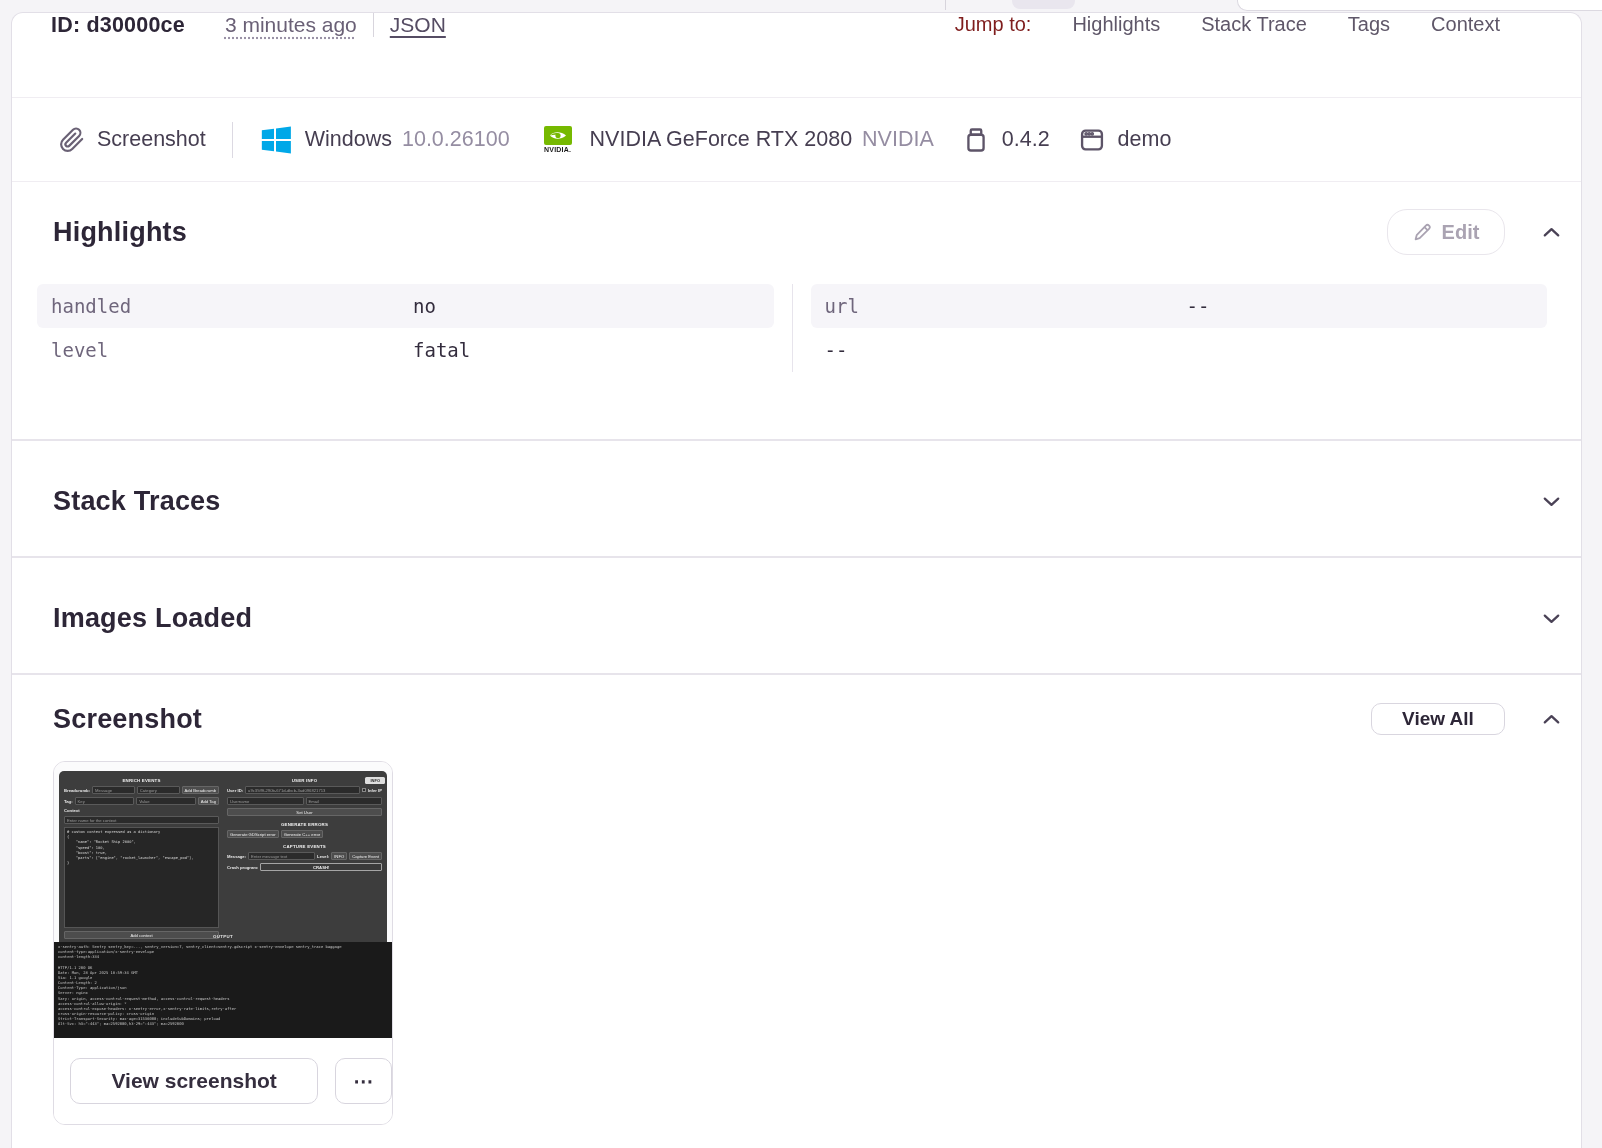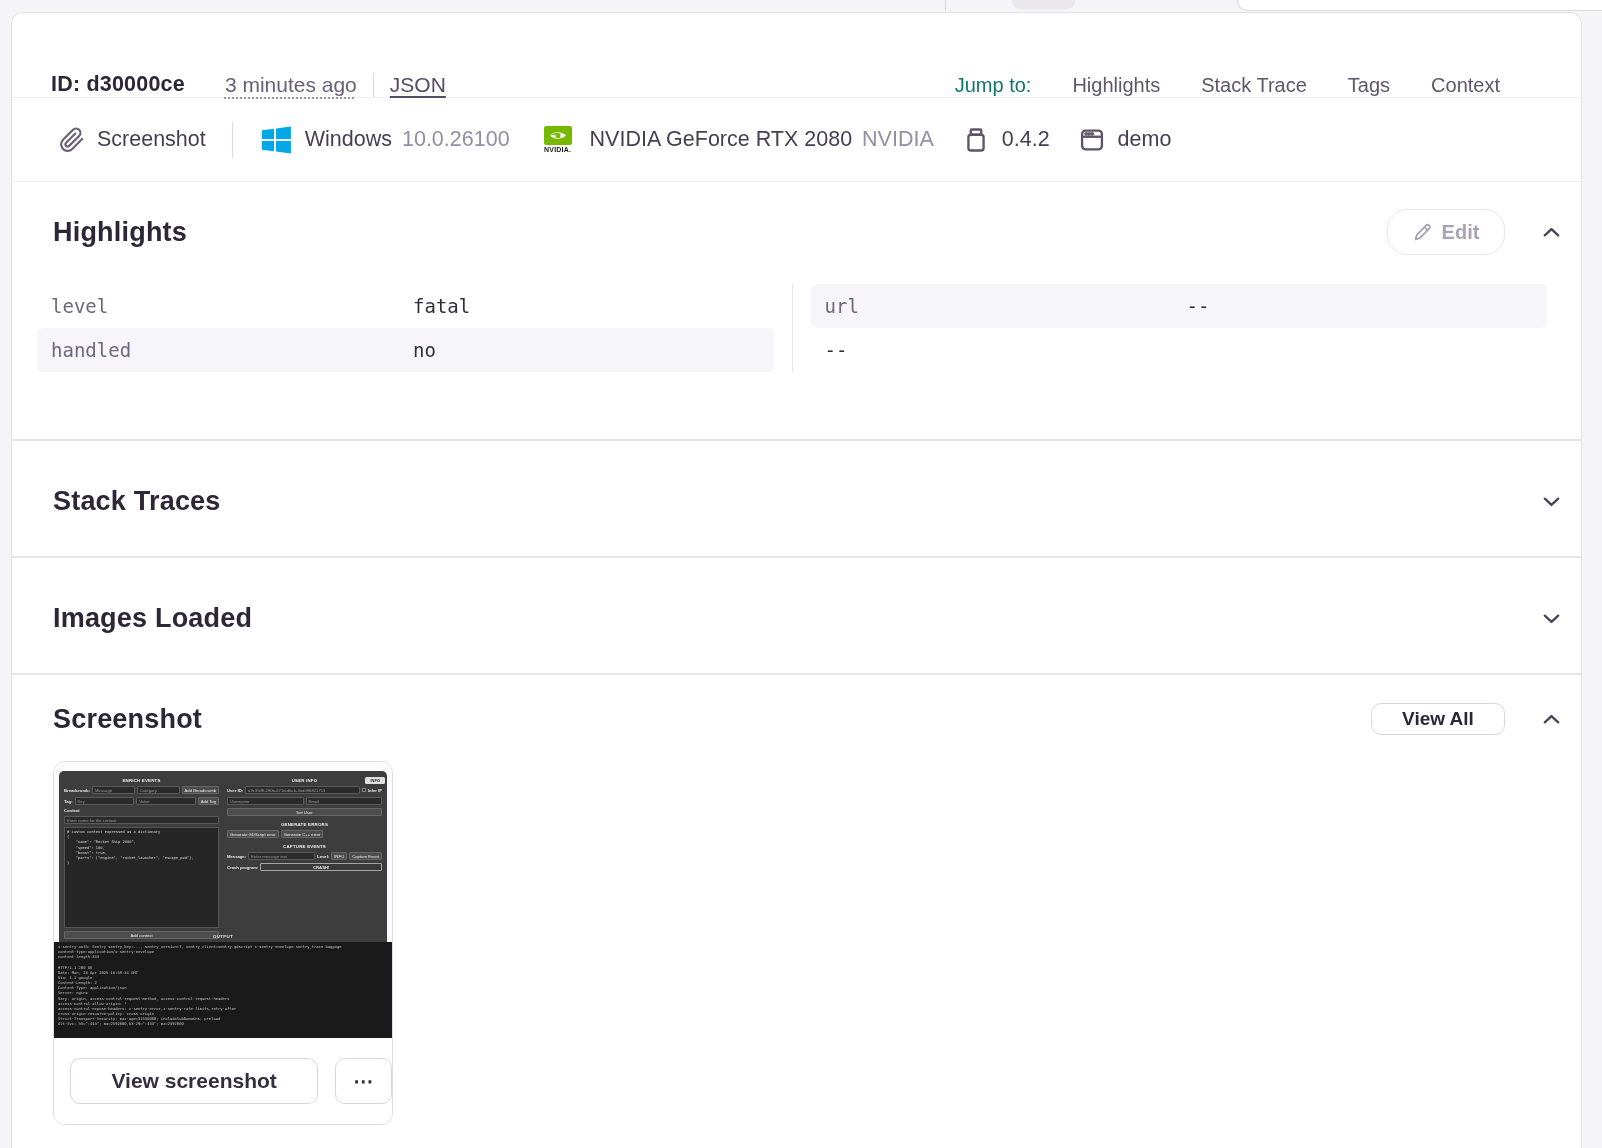--- a/index.html
+++ b/index.html
@@ -10,28 +10,28 @@
   .top-tick { position:absolute; left:945px; top:0; width:1px; height:10px; background:#d7d4dc; }
   .top-pill { position:absolute; left:1012px; top:0; width:63px; height:9px; background:#e9e6ee; border-radius:0 0 8px 8px; }
   .top-box  { position:absolute; left:1237px; top:-2px; right:0; height:13px; background:#fff;
               border:1px solid #dcd9e1; border-top:none; border-right:none; border-radius:0 0 0 10px; }
 
   
   .panel { position:absolute; left:11px; top:12px; width:1571px; height:1136px;
     background:#fff; border:1px solid #e2dfe7; border-bottom:none; border-radius:12px 12px 0 0; }
 
   
-  .hdr { height:85px; border-bottom:1px solid #f0edf2; display:flex; align-items:flex-end; padding:0 81px 0 39px; }
+  .hdr { height:85px; border-bottom:1px solid #f0edf2; display:flex; align-items:flex-start; padding:0 81px 0 39px; }
   .hdr-id { font-size:21.5px; font-weight:700; color:#2d2637; letter-spacing:.2px; }
   .hdr-time { margin-left:40px; font-size:21px; color:#6a6076;
     text-decoration:underline dotted #9a92a6; text-underline-offset:5px; cursor:pointer; }
   .hdr-sep { width:1px; height:24px; background:#d8d5dd; margin:0 16px; }
   .hdr-json { font-size:21px; color:#554c63; text-decoration:underline; text-underline-offset:4px; cursor:pointer; }
   .jump { margin-left:auto; display:flex; align-items:center; gap:41px; font-size:20px; }
-  .jump-label { color:#0f766e; }
+  .jump-label { color:#7f1d1d; }
   .jump a { color:#5f5769; cursor:pointer; text-decoration:none; }
 
   
   .ctx { height:84px; border-bottom:1px solid #f0edf2; display:flex; align-items:center; padding-left:47px; font-size:21.5px; }
   .ctx-item { display:flex; align-items:center; }
   .ctx-name { color:#463e51; font-weight:500; margin-left:12px; }
   .ctx-sub  { color:#958da2; margin-left:10px; }
   .ctx-div { width:1px; height:36px; background:#dcd9e2; margin:0 26px; }
   .nv-wrap { width:40px; display:flex; flex-direction:column; align-items:center; margin-left:28px; }
   .nv-box { width:28px; height:19px; background:#76b900; border-radius:2px; position:relative; }
@@ -196,27 +196,27 @@
     </button>
     <span class="chev-btn">
       <svg class="icon" width="23" height="23" viewBox="0 0 24 24" fill="none" stroke="#4a4256" stroke-width="2.4" stroke-linecap="round" stroke-linejoin="round">
           <polyline points="5,15 12,8.5 19,15"></polyline>
         </svg>
     </span>
   </div>
 
   <div class="kv-wrap">
     <div class="kv-col">
+      <div class="kv-row striped">
+        <span class="kv-key">handled</span>
+        <span class="kv-val">no</span>
+      </div>
       <div class="kv-row">
         <span class="kv-key">level</span>
         <span class="kv-val">fatal</span>
-      </div>
-      <div class="kv-row striped">
-        <span class="kv-key">handled</span>
-        <span class="kv-val">no</span>
       </div>
     </div>
     <div class="kv-colsep"></div>
     <div class="kv-col">
       <div class="kv-row striped">
         <span class="kv-key">url</span>
         <span class="kv-val">--</span>
       </div>
       <div class="kv-row">
         <span class="kv-val">--</span>

